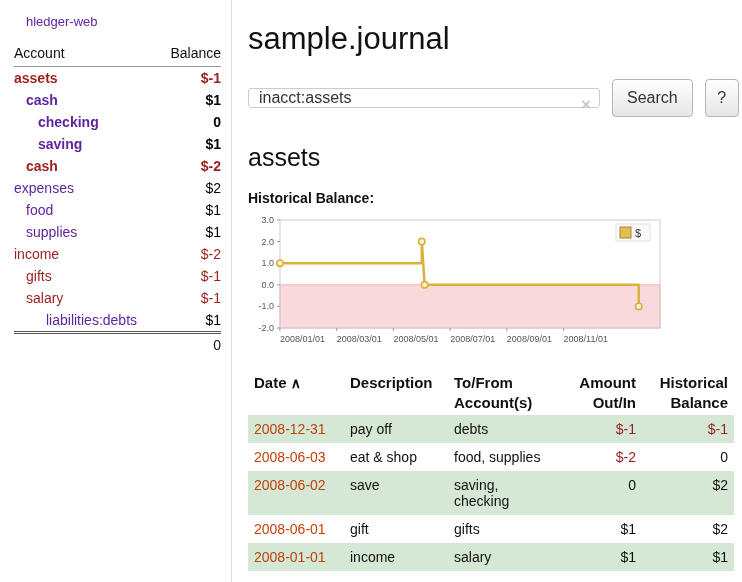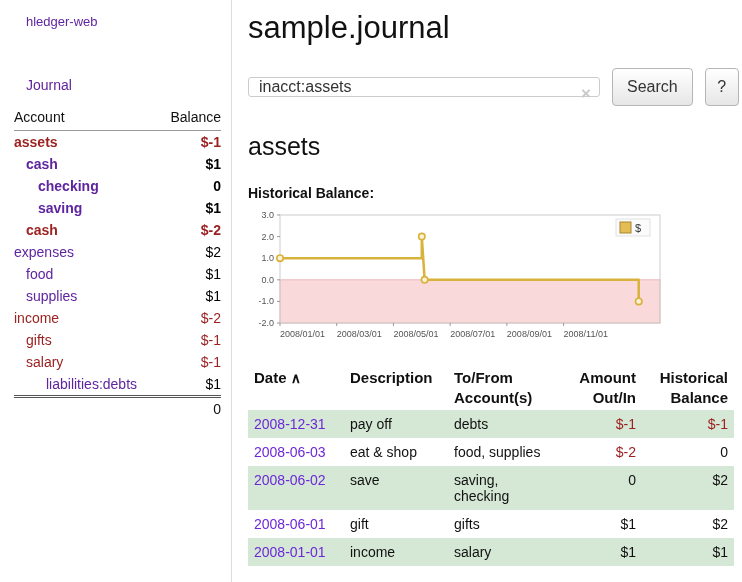--- a/index.html
+++ b/index.html
@@ -30,67 +30,66 @@
   table.accounts td { padding:3px 0; font-size:14px; }
   .acct-name { color:#5f249f; }
   .acct-name.neg { color:#9c2222; }
   td.bal { color:#000; }
   td.bal.neg { color:#9c2222; }
   .b { font-weight:bold; }
   table.accounts tfoot td { border-top:3px double #555; padding-top:3px; }
 
   
   .main { flex:1; padding:6px 8px 0 16px; }
-  h1.page-title { font-size:31px; font-weight:400; margin:4px 0 0 0; letter-spacing:0; }
+  h1.page-title { font-size:31px; font-weight:400; margin:15px 0 0 0; letter-spacing:0; }
   .search-row { display:flex; align-items:center; gap:12px; margin-top:22px; }
   .search-wrap { position:relative; width:352px; }
   .search-wrap input {
     width:100%; height:20px; font-size:16px; color:#333;
     padding:0 30px 0 10px; border:1px solid #ccc; border-radius:3px;
     font-family:"Liberation Sans", sans-serif;
     outline:none;
   }
   .clear-x {
     position:absolute; right:9px; top:8px; color:#c9c9c9;
     font-size:17px; font-weight:bold; line-height:1; cursor:pointer;
   }
   .btn {
     height:38px; padding:0 14px; font-size:16px; color:#333;
     background:linear-gradient(#ffffff,#e6e6e6);
     border:1px solid #b5b5b5; border-radius:4px; cursor:pointer;
     font-family:"Liberation Sans", sans-serif;
   }
   .btn.help { width:34px; padding:0; }
   h2.acct-heading { font-size:25px; font-weight:400; margin:26px 0 0 0; }
-  .chart-title { font-weight:bold; font-size:14px; margin-top:24px; }
+  .chart-title { font-weight:bold; font-size:14px; margin-top:18px; }
   svg.chart { display:block; margin-top:6px; }
 
   
   table.txns { border-collapse:collapse; margin-top:12px; width:486px; }
   table.txns th {
     font-size:15px; font-weight:bold; text-align:left;
     vertical-align:top; padding:3px 6px; line-height:1.3;
   }
   table.txns th.r, table.txns td.r { text-align:right; }
   table.txns td { padding:6px 6px; font-size:14px; vertical-align:top; }
   table.txns tr.shaded { background:#d5e8d5; }
-  td.date a { color:#6d28d9; text-decoration:none; }
+  td.date a { color:#c2410c; text-decoration:none; }
   td.amt.neg, td.hbal.neg { color:#9c2222; }
   .col-date { width:96px; } .col-desc { width:104px; } .col-acct { width:110px; }
   .col-amt { width:84px; } .col-hbal { width:92px; }
   .sort { font-weight:bold; font-size:14px; }
 </style>
 </head>
 <body>
 
 <div class="page">
 
   <aside class="sidebar">
     <a class="app-title">hledger-web</a>
-    <a class="journal-link">Journal</a>
 
     <table class="accounts">
       <thead>
         <tr>
           <th>Account</th>
           <th class="r">Balance</th>
         </tr>
       </thead>
       <tbody id="accounts-body">
           <tr>

